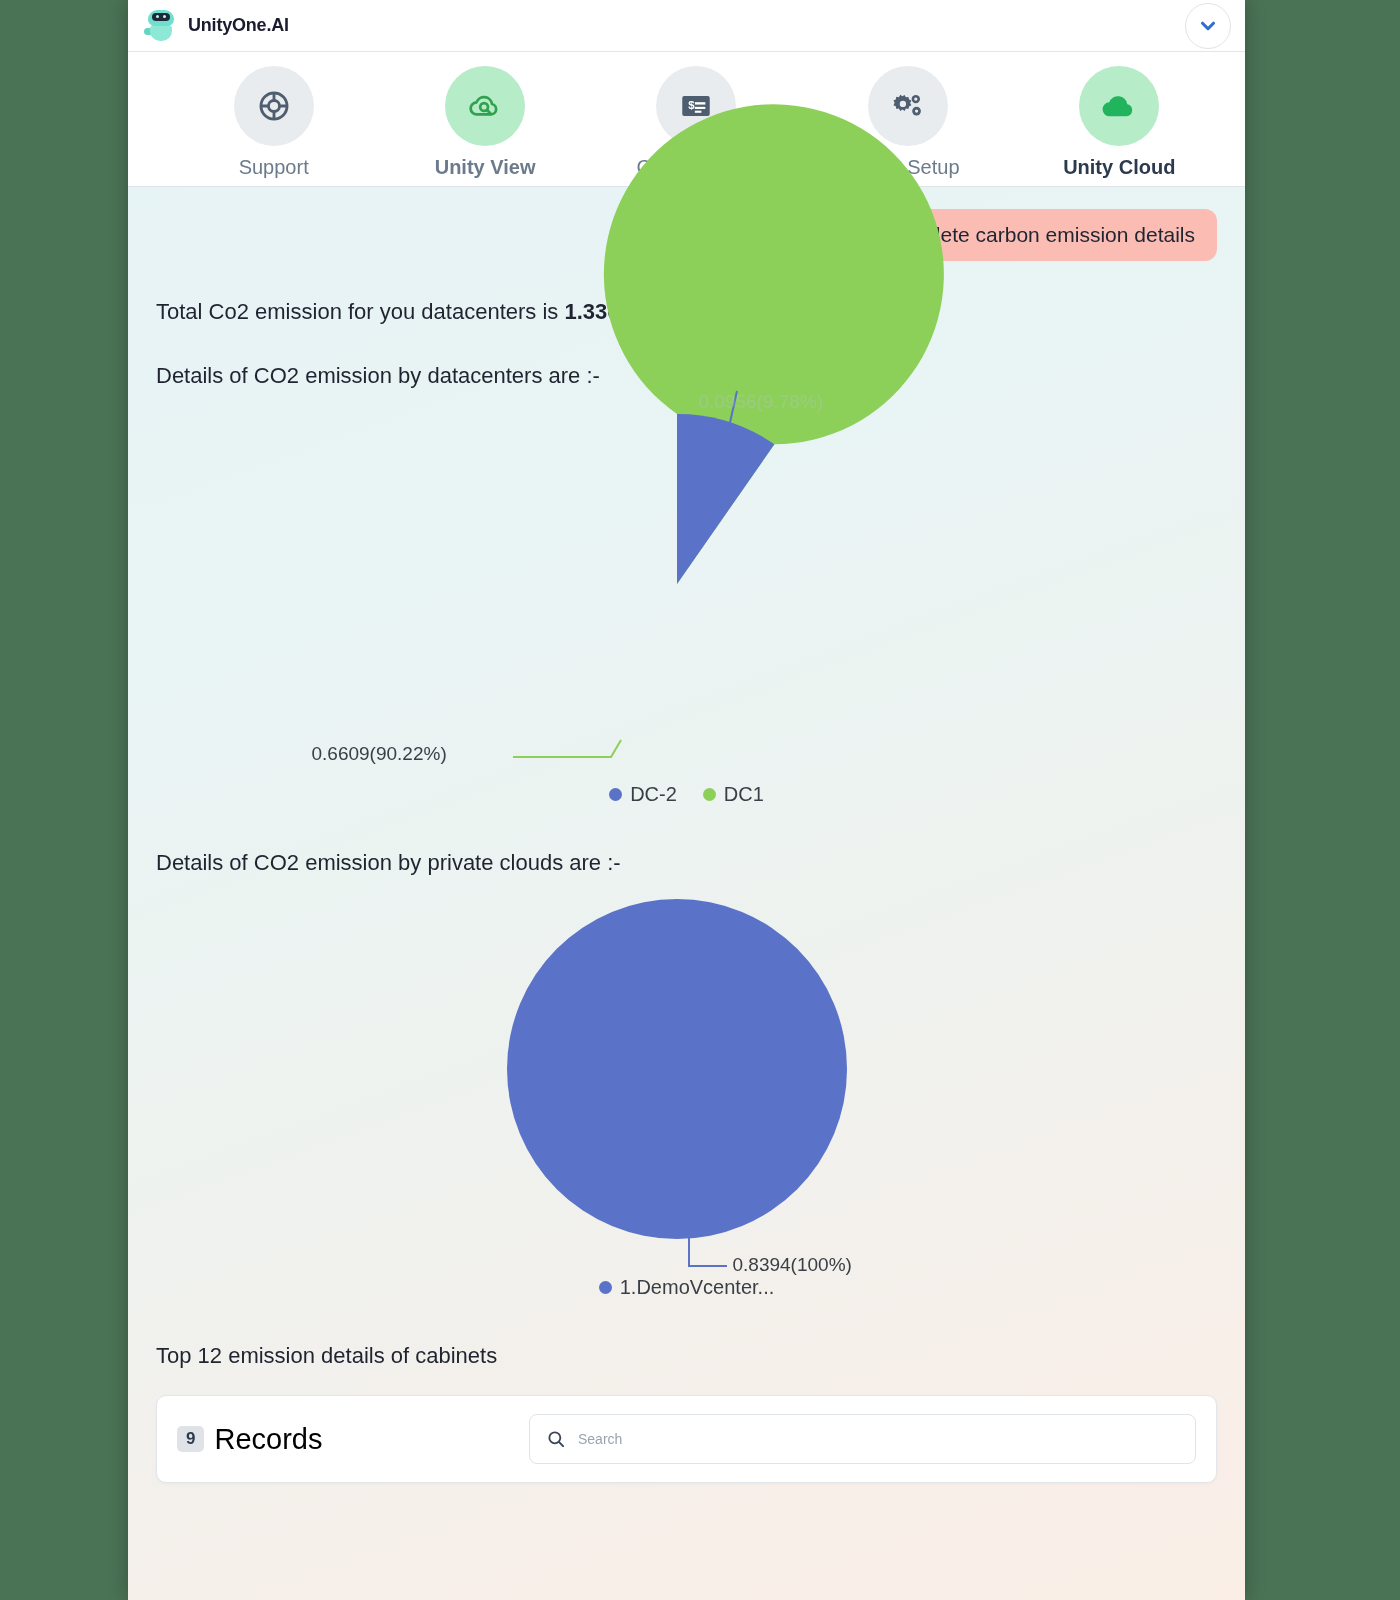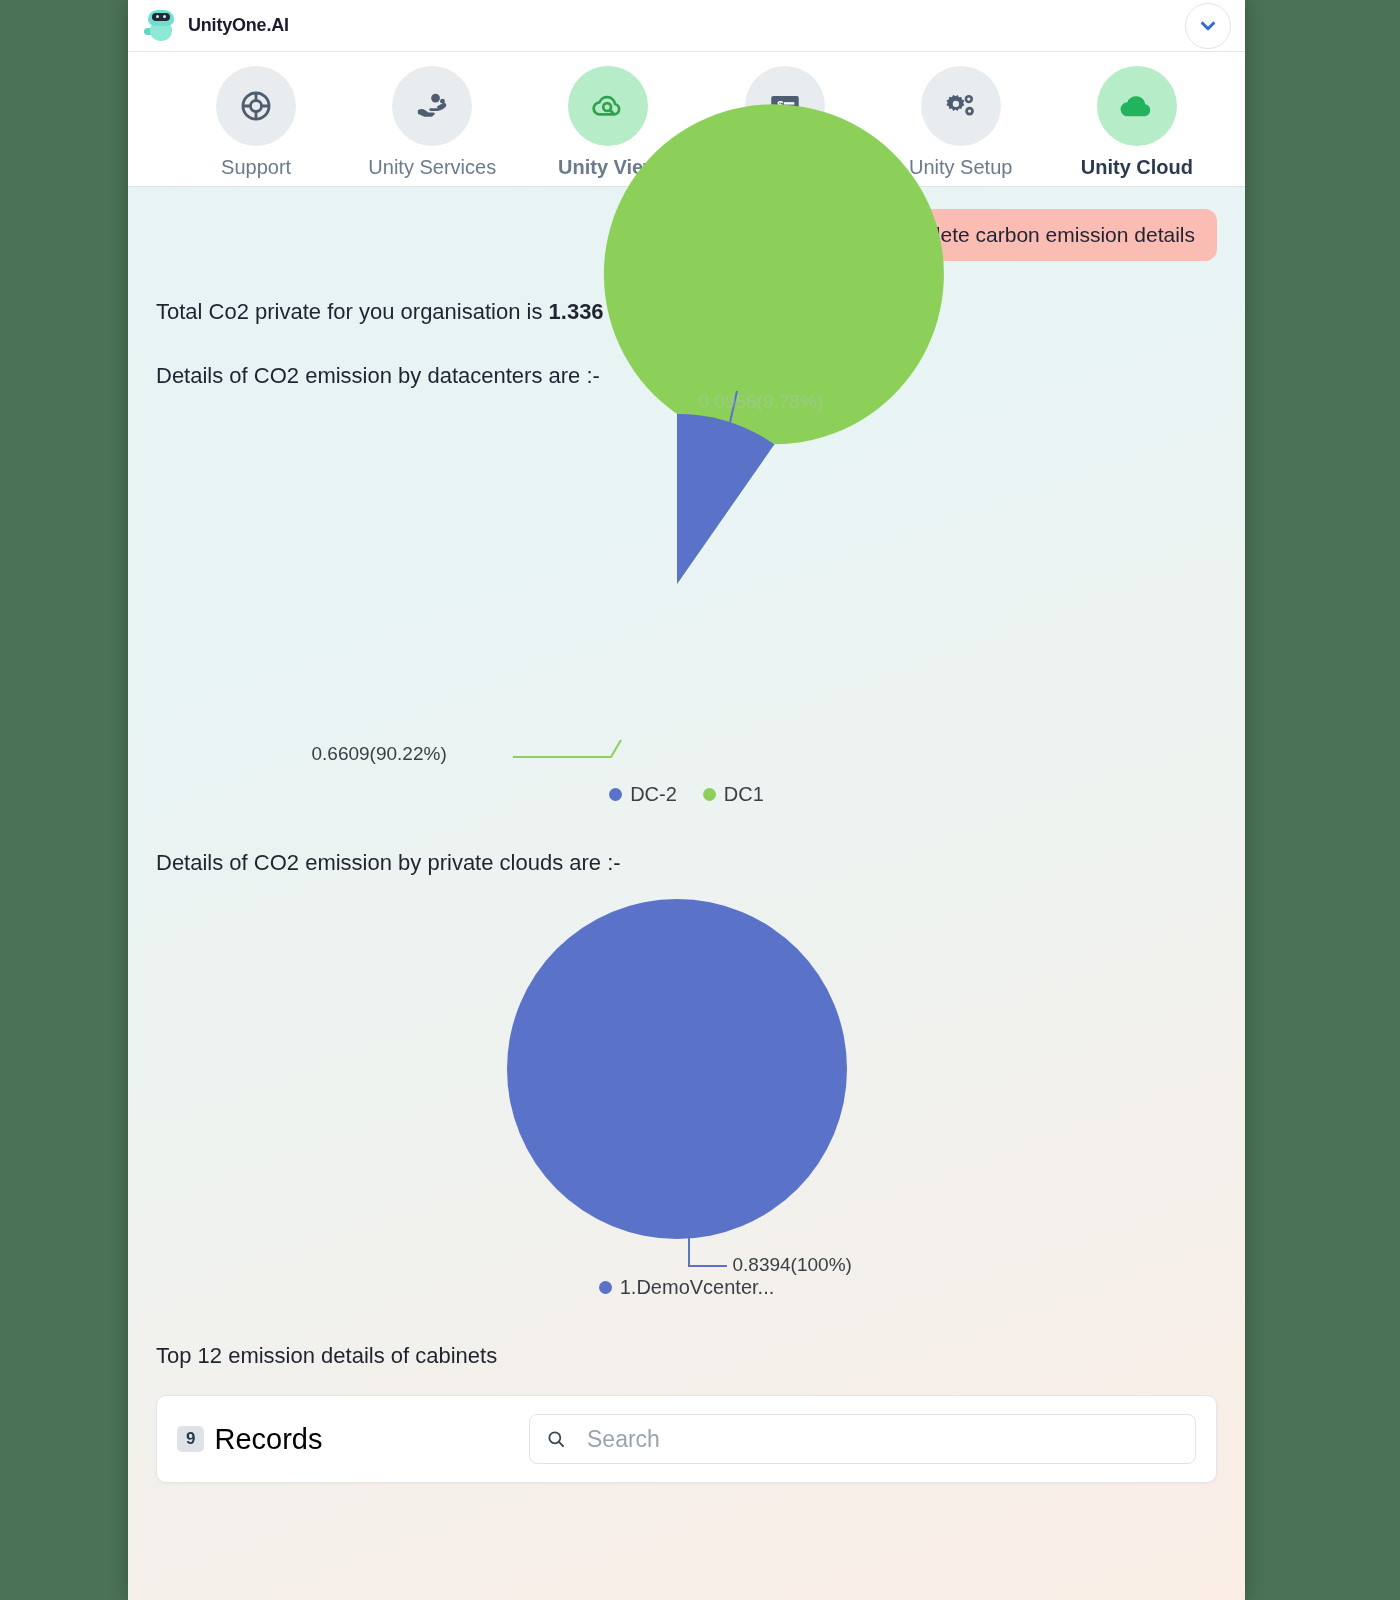--- a/index.html
+++ b/index.html
@@ -201,21 +201,21 @@
   .search-box {
     flex: 1;
     border: 1px solid #dfe4e8;
     border-radius: 8px;
     height: 50px;
     display: flex; align-items: center;
     gap: 12px;
     padding: 0 16px;
     background: #fff;
   }
-  .search-placeholder { font-size: 23px; color: #9aa4af; margin-left: 9px; }
+  .search-placeholder { font-size: 14px; color: #9aa4af; }
 
   
   .composer {
     position: absolute;
     left: 28px;
     right: 28px;
     bottom: 0;
     height: 86px;
     background: #ffffff;
     border: 1px solid #dfe4e8;
@@ -268,31 +268,20 @@
       <div class="nav-icon">
         <svg width="34" height="34" viewBox="0 0 24 24">
           <circle cx="12" cy="12" r="9.2" fill="none" stroke="#4e5e70" stroke-width="2"></circle>
           <circle cx="12" cy="12" r="3.9" fill="none" stroke="#4e5e70" stroke-width="2"></circle>
           <path d="M12 2.8v5.3M12 15.9v5.3M2.8 12h5.3M15.9 12h5.3" stroke="#4e5e70" stroke-width="2"></path>
         </svg>
       </div>
       <div class="nav-label">Support</div>
     </div>
 
-    <div class="nav-item">
-      <div class="nav-icon">
-        <svg width="34" height="34" viewBox="0 0 24 24">
-          <path d="M2 15c1.6-1.1 3.6-1.1 5.2 0l2.3 1.6h3.6c.8 0 1.2.9.6 1.4l-1.7 1.5H6.6L2 17.4z" fill="#4e5e70"></path>
-          <path d="M11 14.5h4.6c2.1 0 4.2-1.3 5.4-2.6.5-.6-.2-1.5-.9-1.1l-3.6 2" fill="none" stroke="#4e5e70" stroke-width="1.9" stroke-linecap="round"></path>
-          <circle cx="14.5" cy="6.4" r="3.1" fill="#4e5e70"></circle>
-          <circle cx="19.4" cy="8.6" r="1.7" fill="#4e5e70"></circle>
-        </svg>
-      </div>
-      <div class="nav-label">Unity Services</div>
-    </div>
 
     <div class="nav-item active active-soft">
       <div class="nav-icon">
         <svg width="36" height="36" viewBox="0 0 24 24">
           <path d="M6.6 17.6a4 4 0 0 1-.3-8 5.4 5.4 0 0 1 10.4 1.1 3.5 3.5 0 0 1-.5 6.9H6.6z" fill="none" stroke="#2fa14f" stroke-width="1.8" stroke-linejoin="round"></path>
           <circle cx="11.4" cy="12.7" r="2.6" fill="none" stroke="#2fa14f" stroke-width="1.8"></circle>
           <path d="M13.4 14.7l2.3 2.4" stroke="#2fa14f" stroke-width="1.9" stroke-linecap="round"></path>
         </svg>
       </div>
       <div class="nav-label">Unity View</div>
@@ -336,21 +325,21 @@
 
   </div>
 
   <div class="conversation">
 
     <div class="user-row">
       <div class="user-bubble">give complete carbon emission details</div>
     </div>
 
     <div class="bot-line">
-      <span>Total Co2 private for you organisation is </span><b>1.336</b><span> tC02e</span>
+      <span>Total Co2 emission for you datacenters is </span><b>1.336</b><span> tC02e</span>
     </div>
 
     <div class="bot-line">Details of CO2 emission by datacenters are :-</div>
 
     <div class="chart-block" style="margin-top:10px;">
       <div class="pie-wrap" style="width:700px;height:380px;">
         
         <div class="pie-label" style="left:362px; top:-8px; color:#b9c3cc; opacity:0.35;">0.0956(9.78%)</div>
         <svg width="700" height="380" viewBox="0 0 700 380" style="overflow:visible;">
 

